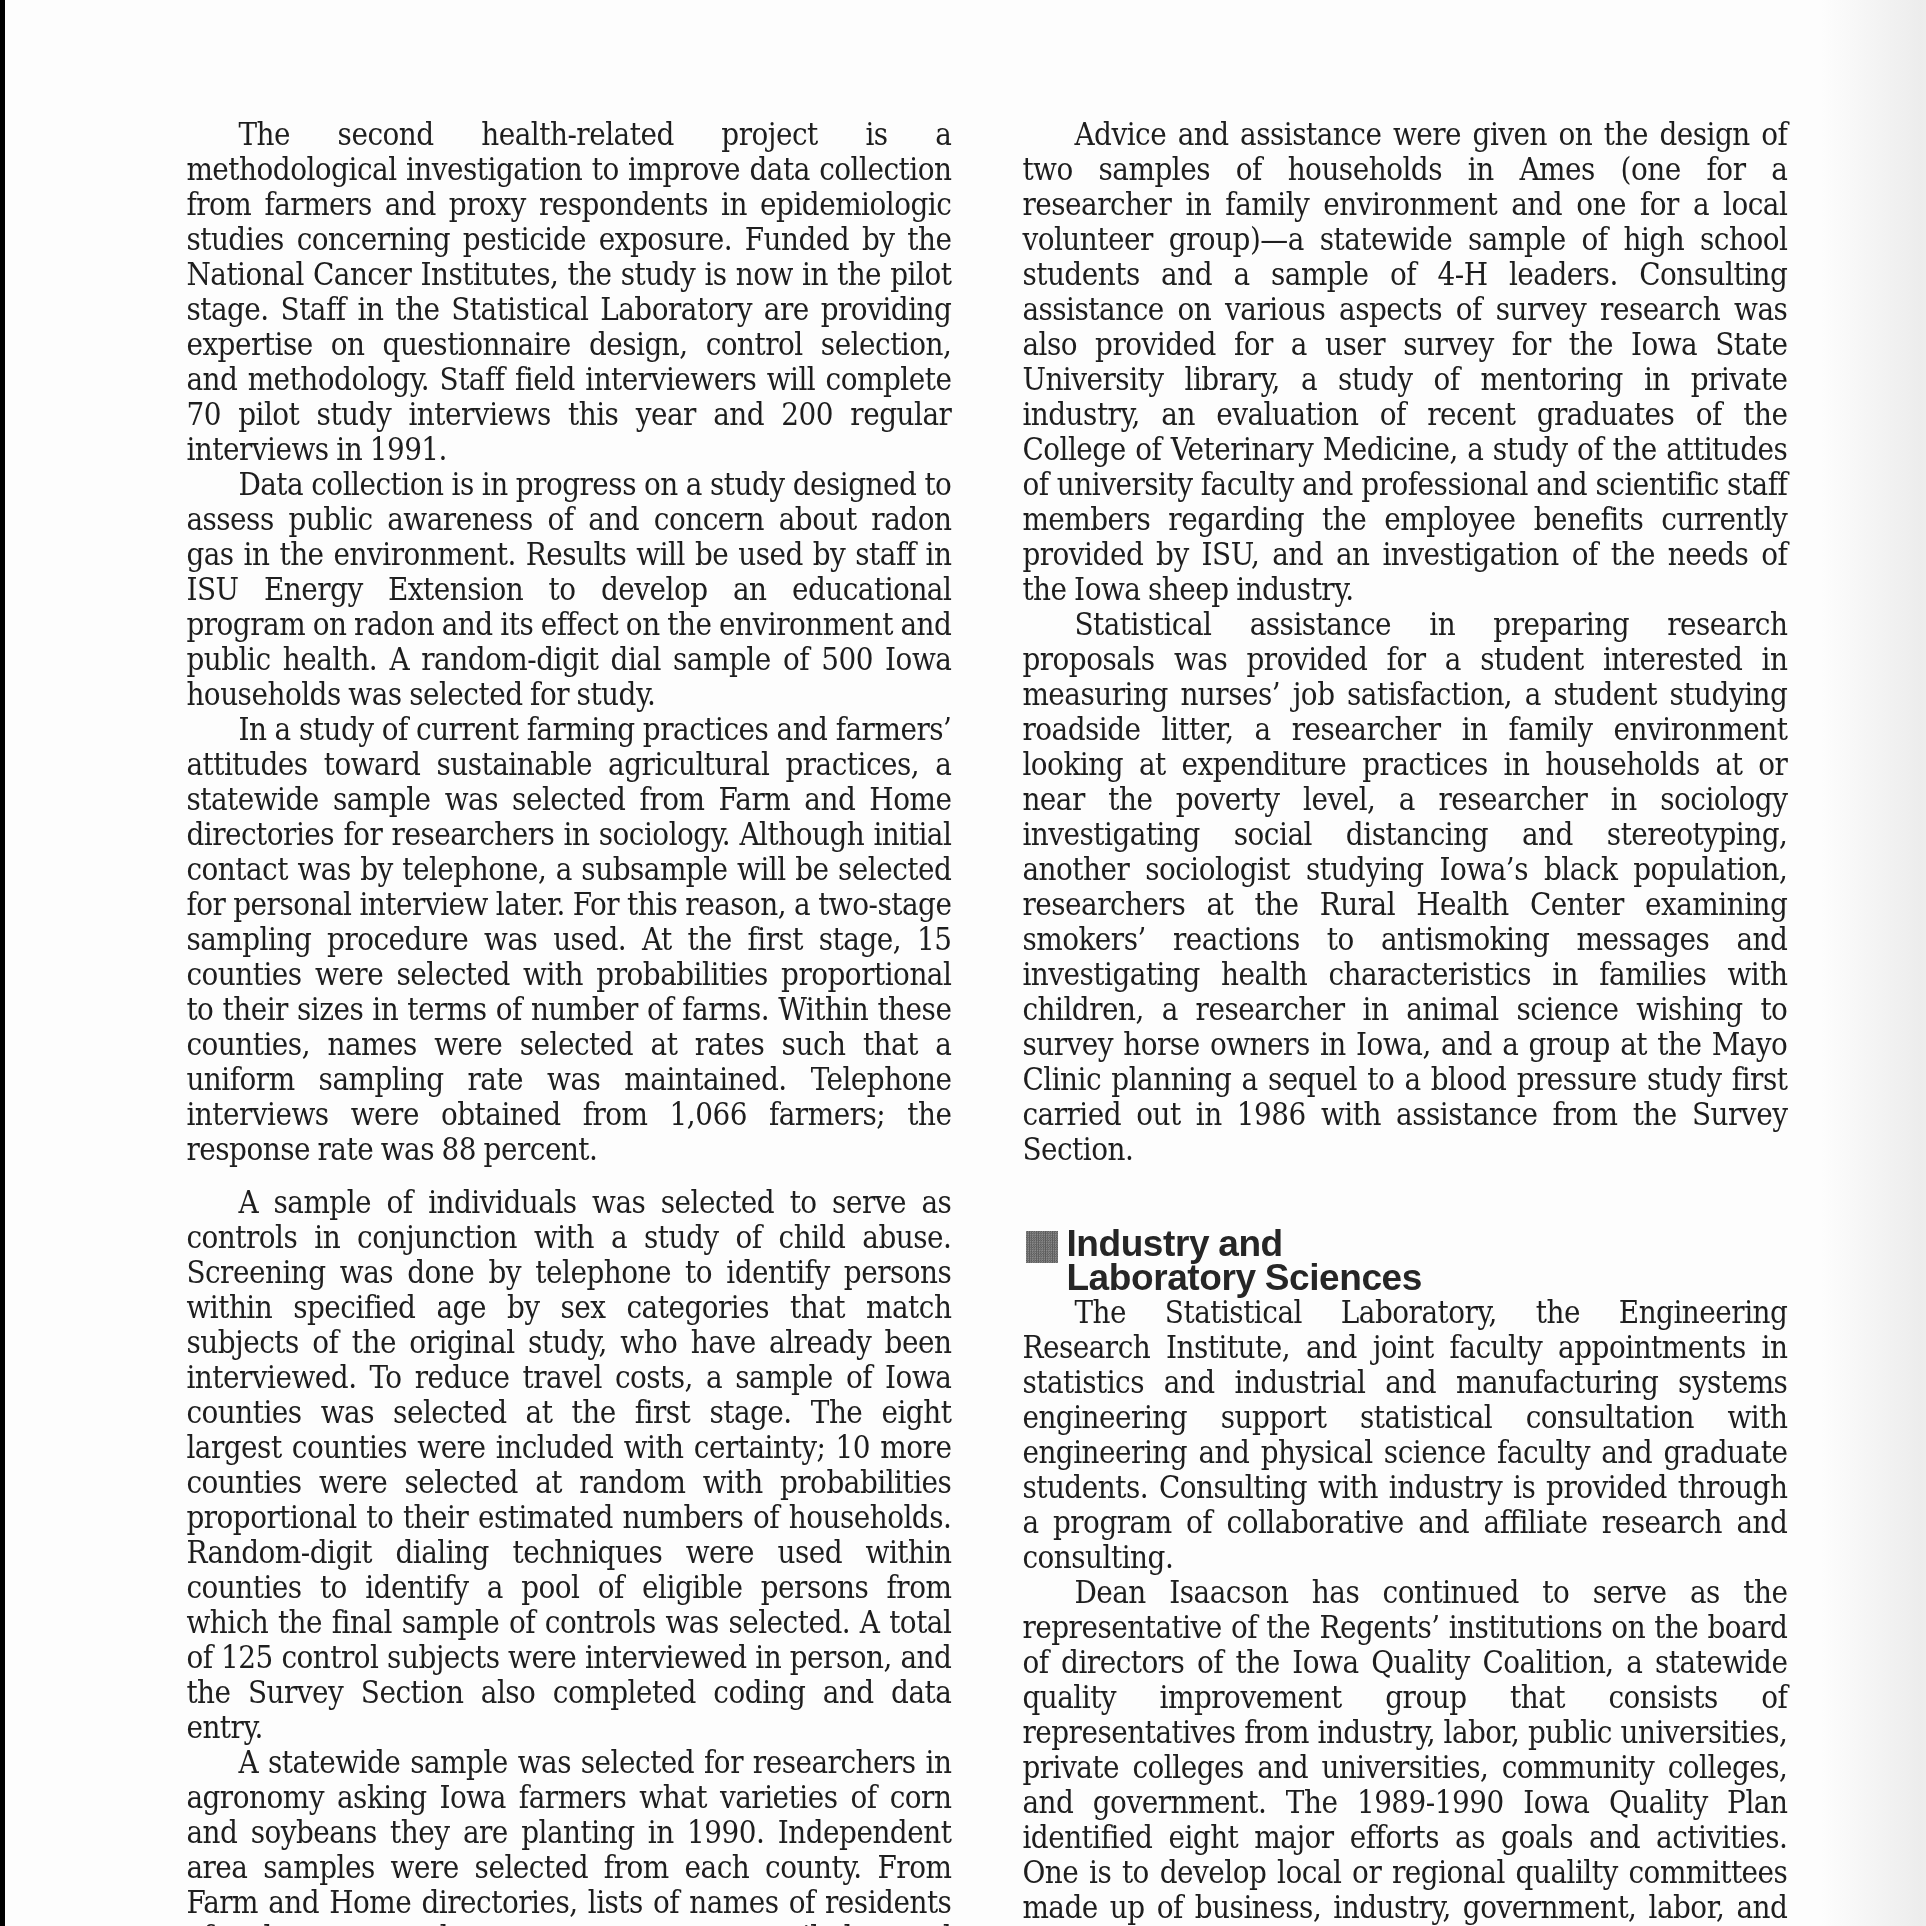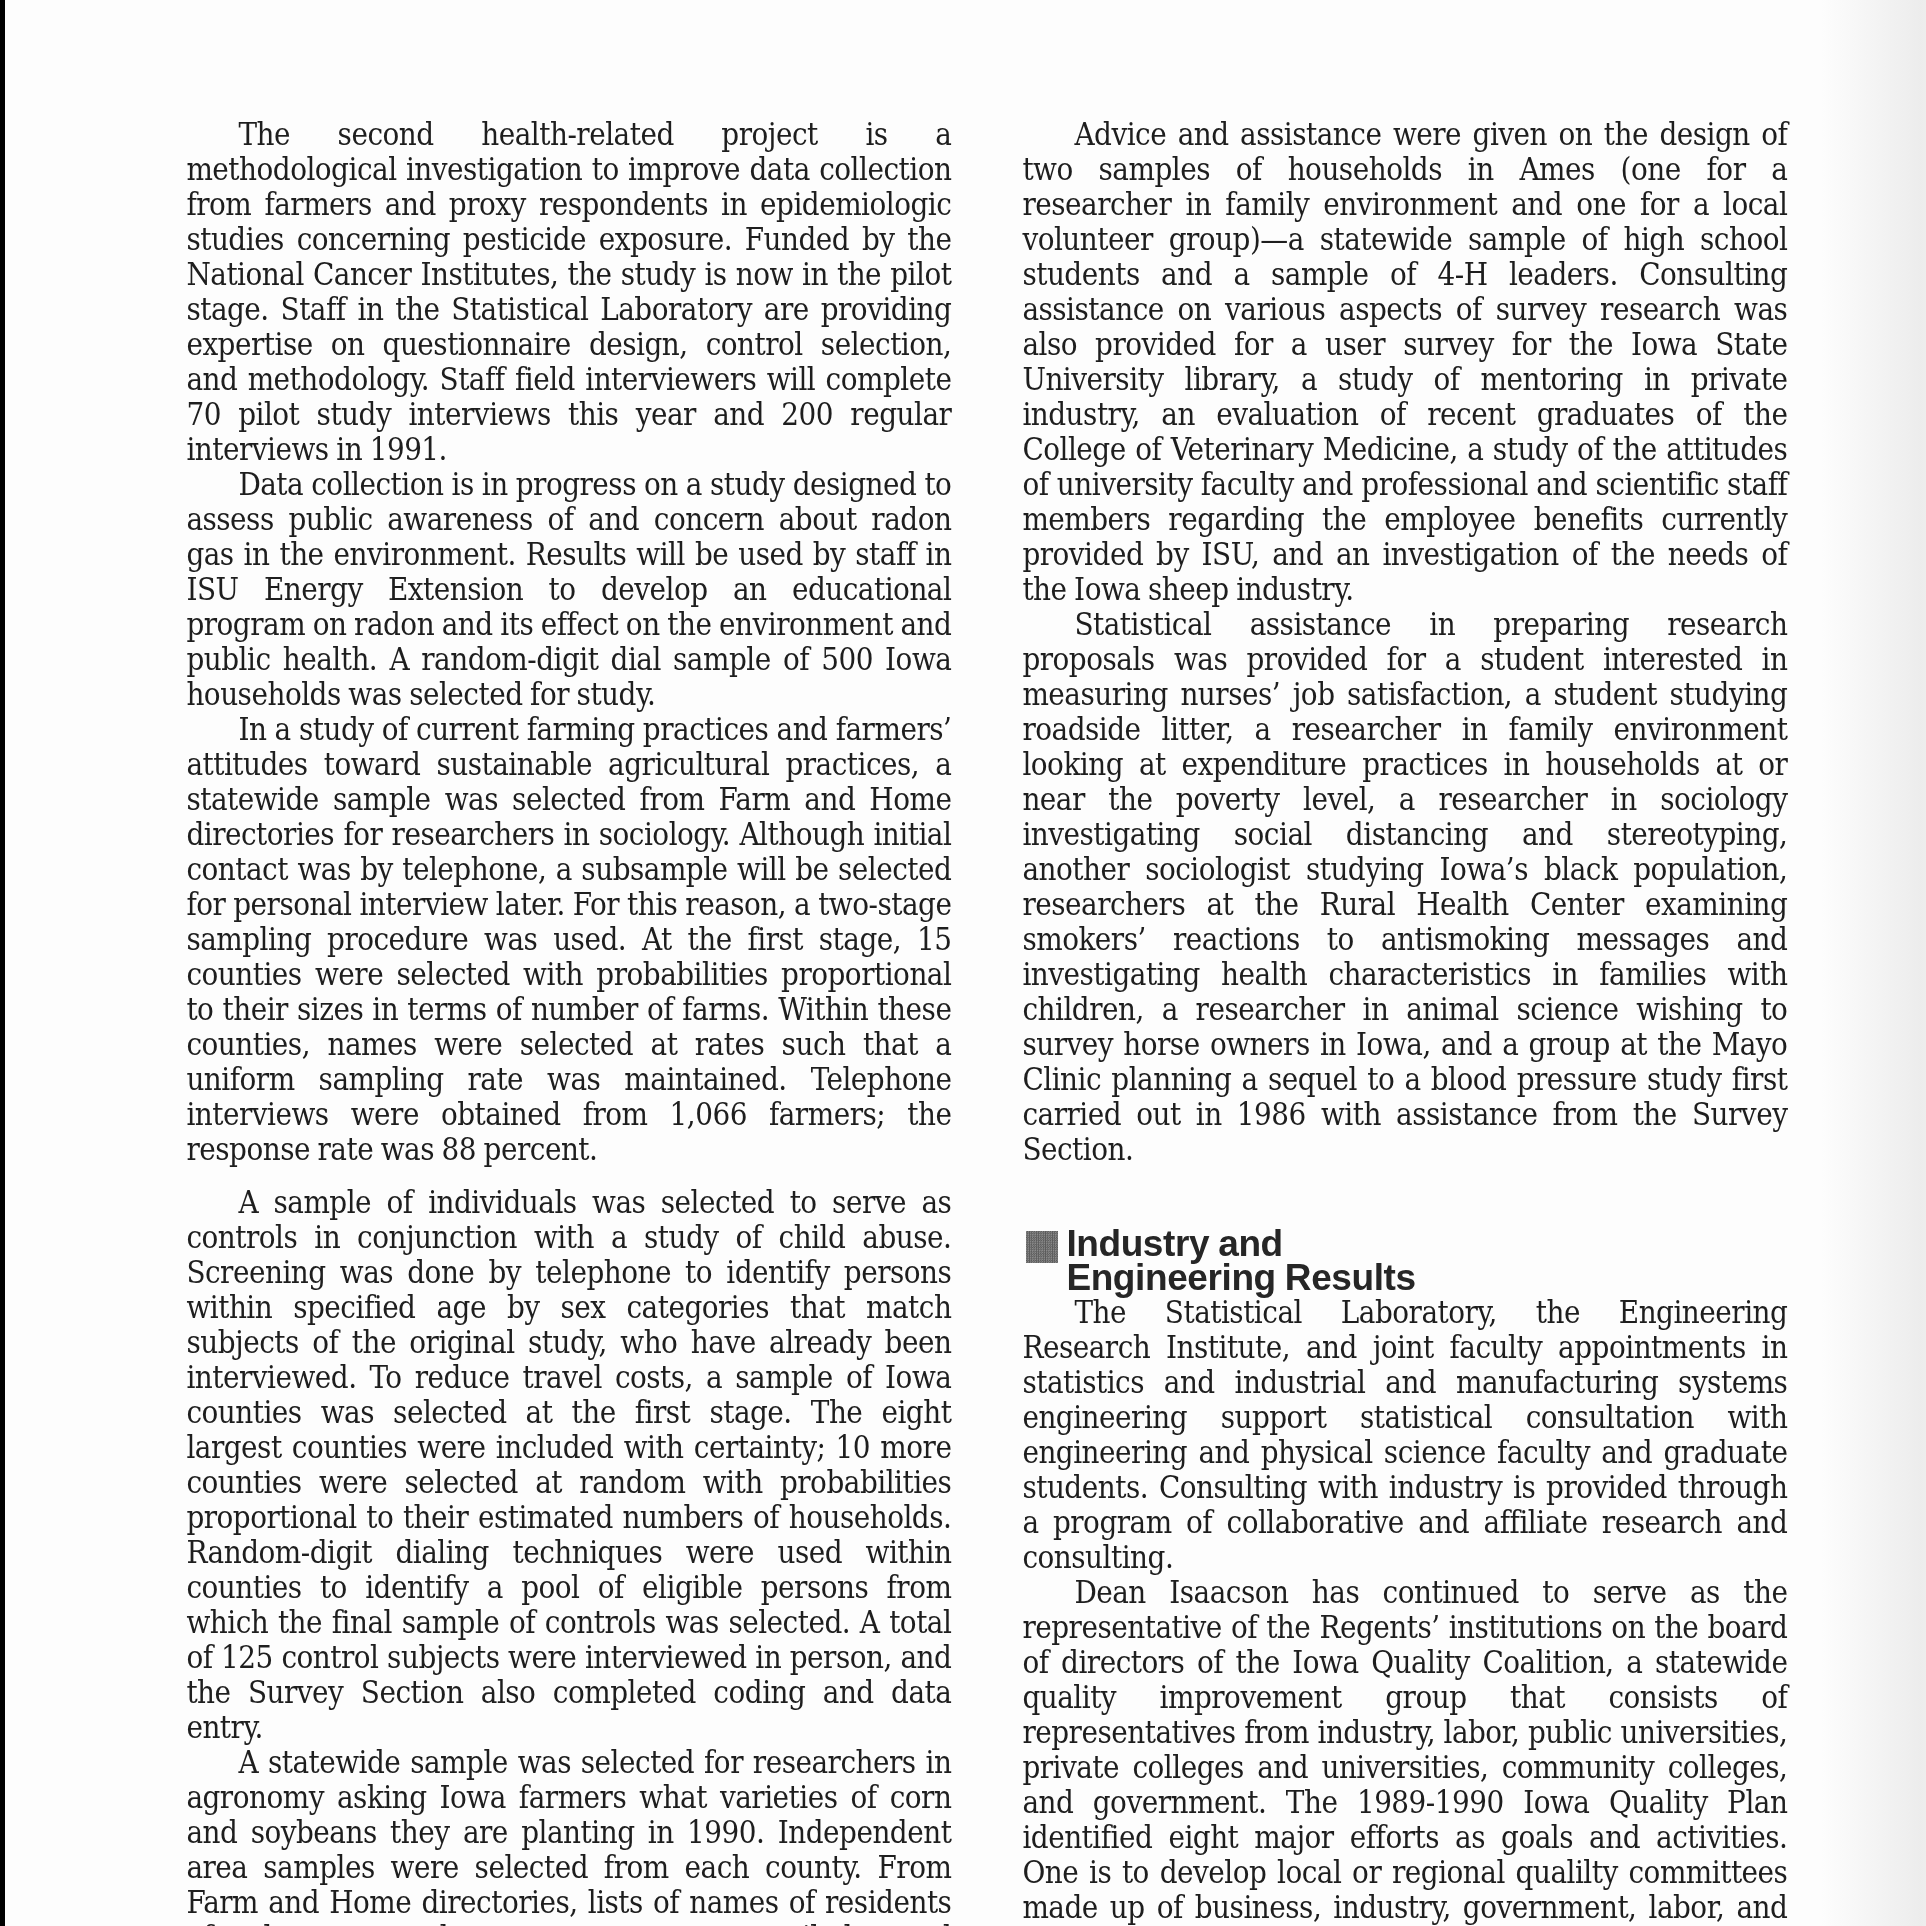--- a/index.html
+++ b/index.html
@@ -89,21 +89,21 @@
 
   </div>
 
   <div class="column col-right">
     <p>Advice and assistance were given on the design of two samples of households in Ames (one for a researcher in family environment and one for a local volunteer group)—a statewide sample of high school students and a sample of 4-H leaders. Consulting assistance on various aspects of survey research was also provided for a user survey for the Iowa State University library, a study of mentoring in private industry, an evaluation of recent graduates of the College of Veterinary Medicine, a study of the attitudes of university faculty and professional and scientific staff members regarding the employee benefits currently provided by ISU, and an investigation of the needs of the Iowa sheep industry.</p>
     <p>Statistical assistance in preparing research proposals was provided for a student interested in measuring nurses’ job satisfaction, a student studying roadside litter, a researcher in family environment looking at expenditure practices in households at or near the poverty level, a researcher in sociology investigating social distancing and stereotyping, another sociologist studying Iowa’s black population, researchers at the Rural Health Center examining smokers’ reactions to antismoking messages and investigating health characteristics in families with children, a researcher in animal science wishing to survey horse owners in Iowa, and a group at the Mayo Clinic planning a sequel to a blood pressure study first carried out in 1986 with assistance from the Survey Section.</p>
 
     <h2 class="section-heading">
       <span class="section-bullet"></span>
       <span class="line">Industry and</span>
-      <span class="line">Engineering Results</span>
+      <span class="line">Laboratory Sciences</span>
     </h2>
 
     <p>The Statistical Laboratory, the Engineering Research Institute, and joint faculty appointments in statistics and industrial and manufacturing systems engineering support statistical consultation with engineering and physical science faculty and graduate students. Consulting with industry is provided through a program of collaborative and affiliate research and consulting.</p>
     <p>Dean Isaacson has continued to serve as the representative of the Regents’ institutions on the board of directors of the Iowa Quality Coalition, a statewide quality improvement group that consists of representatives from industry, labor, public universities, private colleges and universities, community colleges, and government. The 1989-1990 Iowa Quality Plan identified eight major efforts as goals and activities. One is to develop local or regional qualilty committees made up of business, industry, government, labor, and education leaders interested in promoting, coordinating, and implementing activities leading to continuous quality improvement. Another goal is to promote the continuation and development of productivity enhancement partnerships to train and retain a quality work force and improve management. Isaacson is serving on a committee involved in a third effort, promoting executive awareness.</p>
 
   </div>
 
 </div>
 
 

